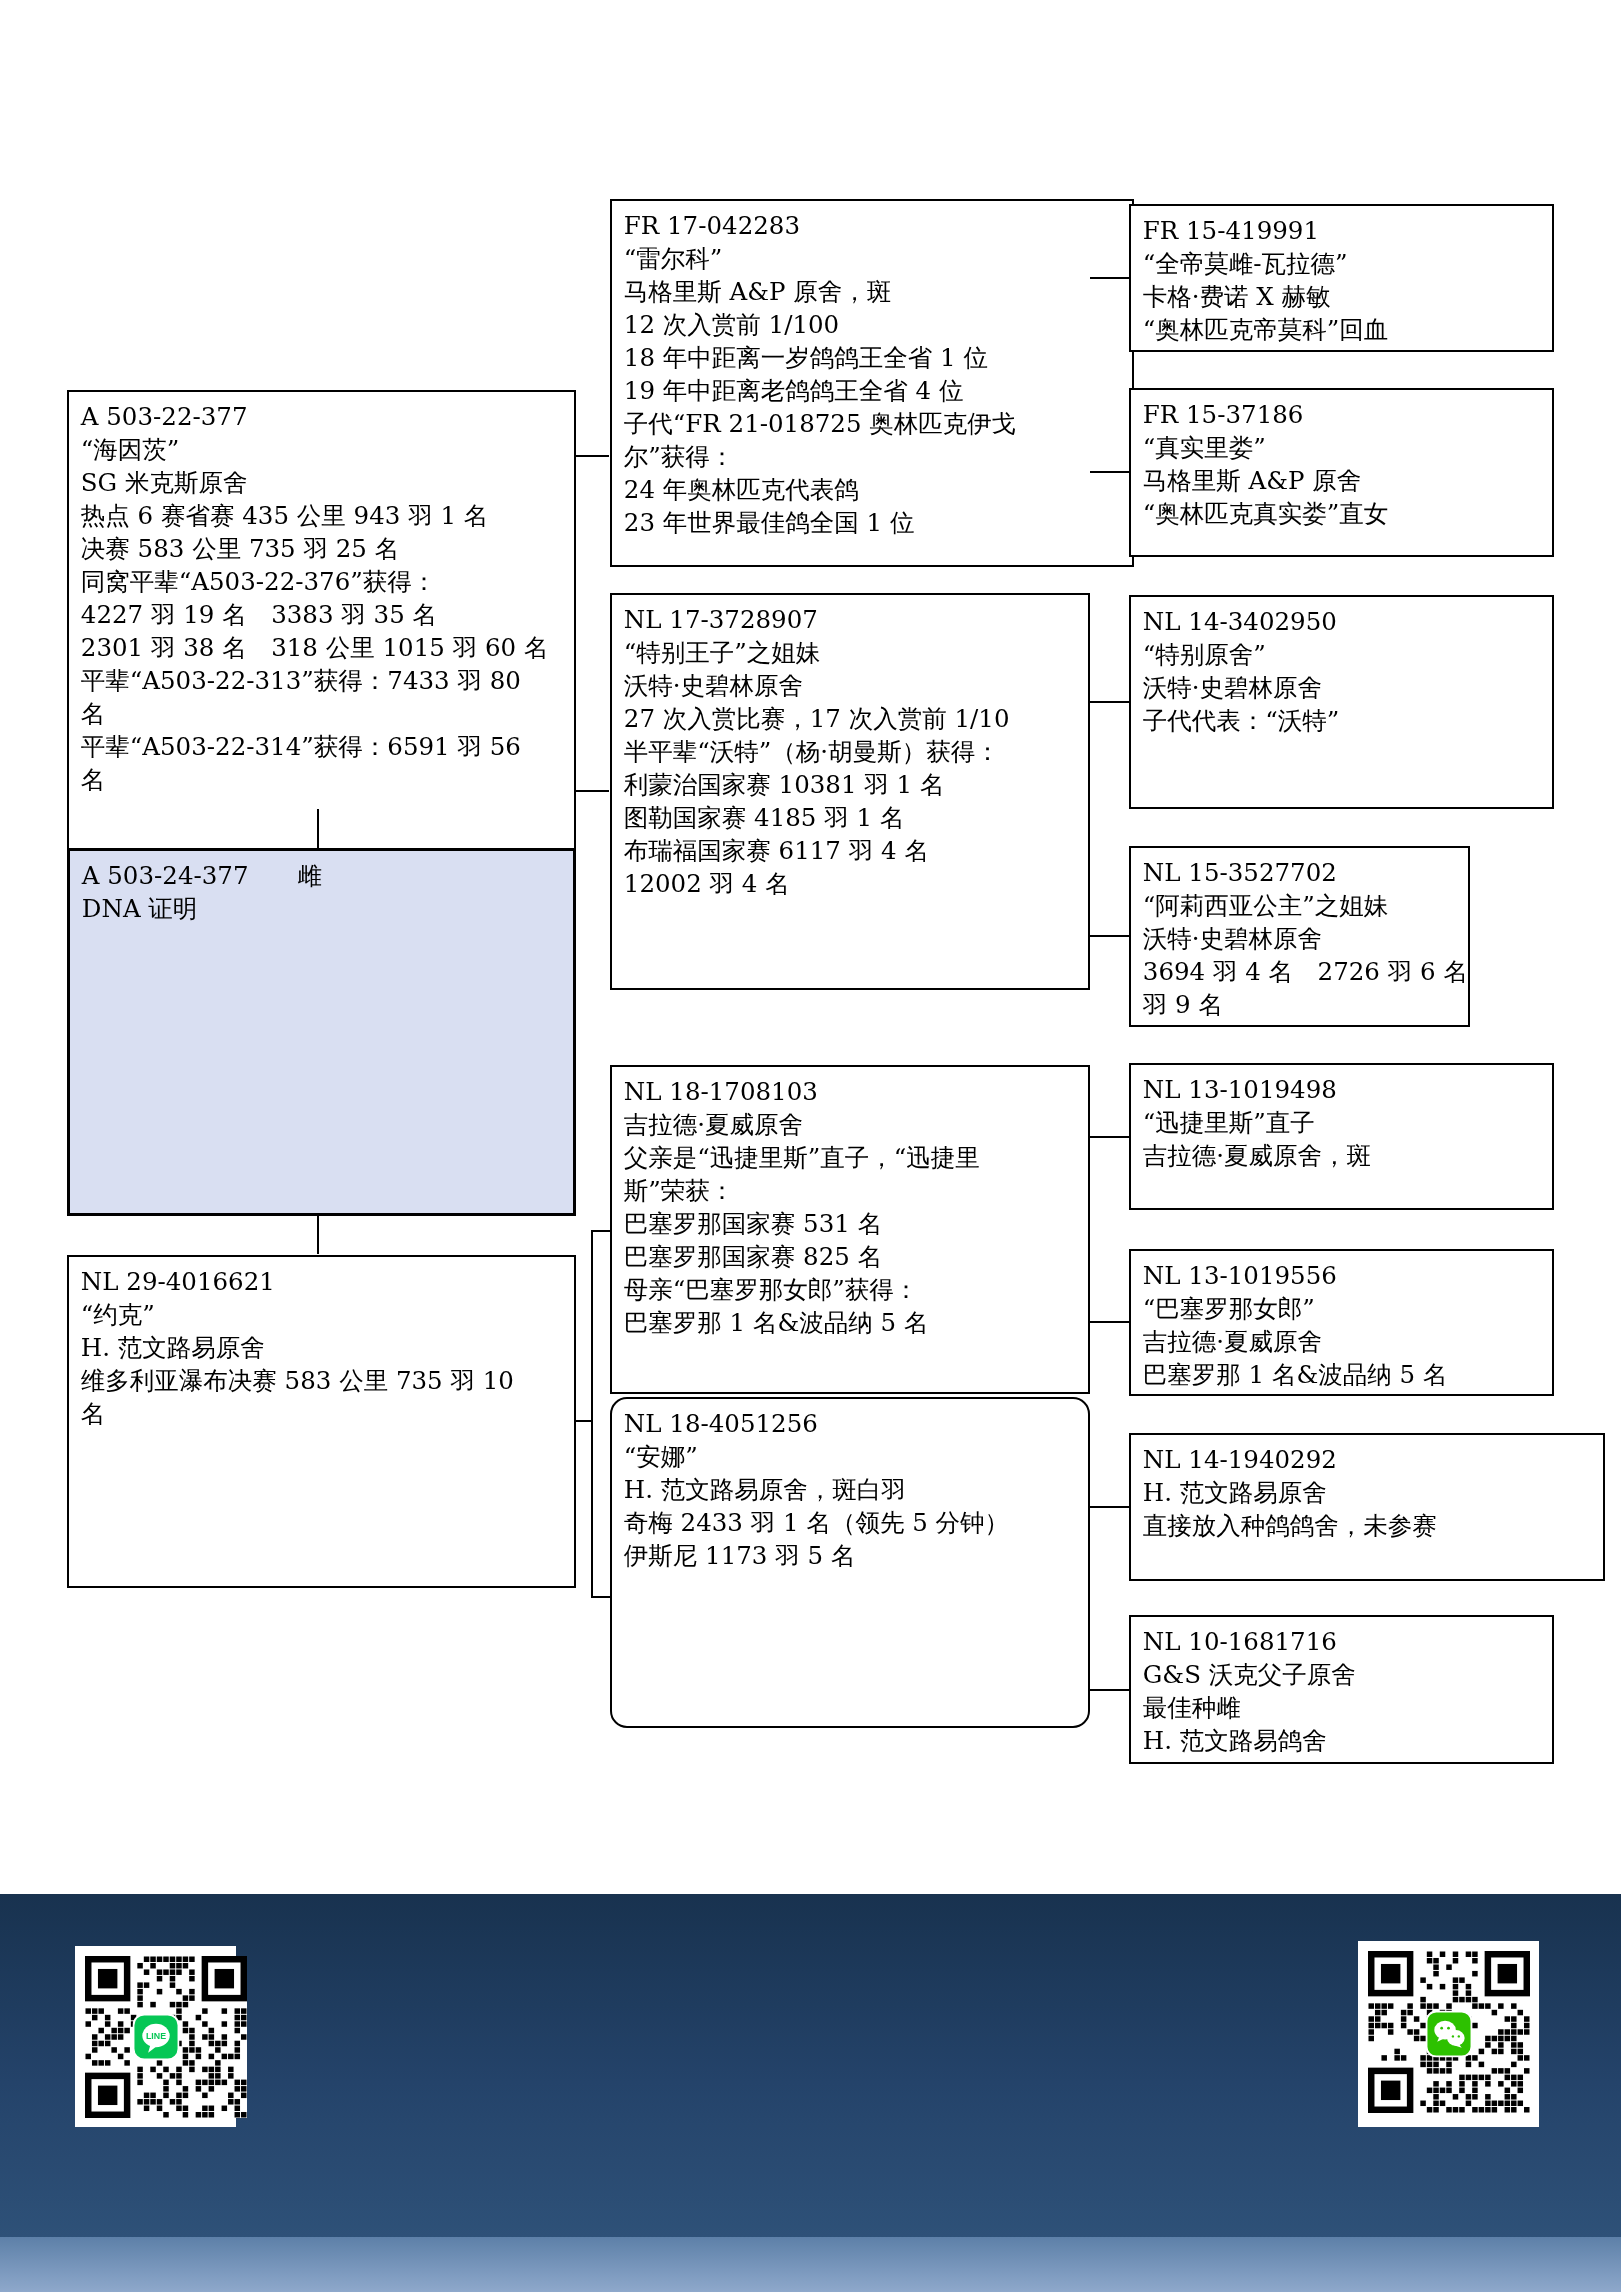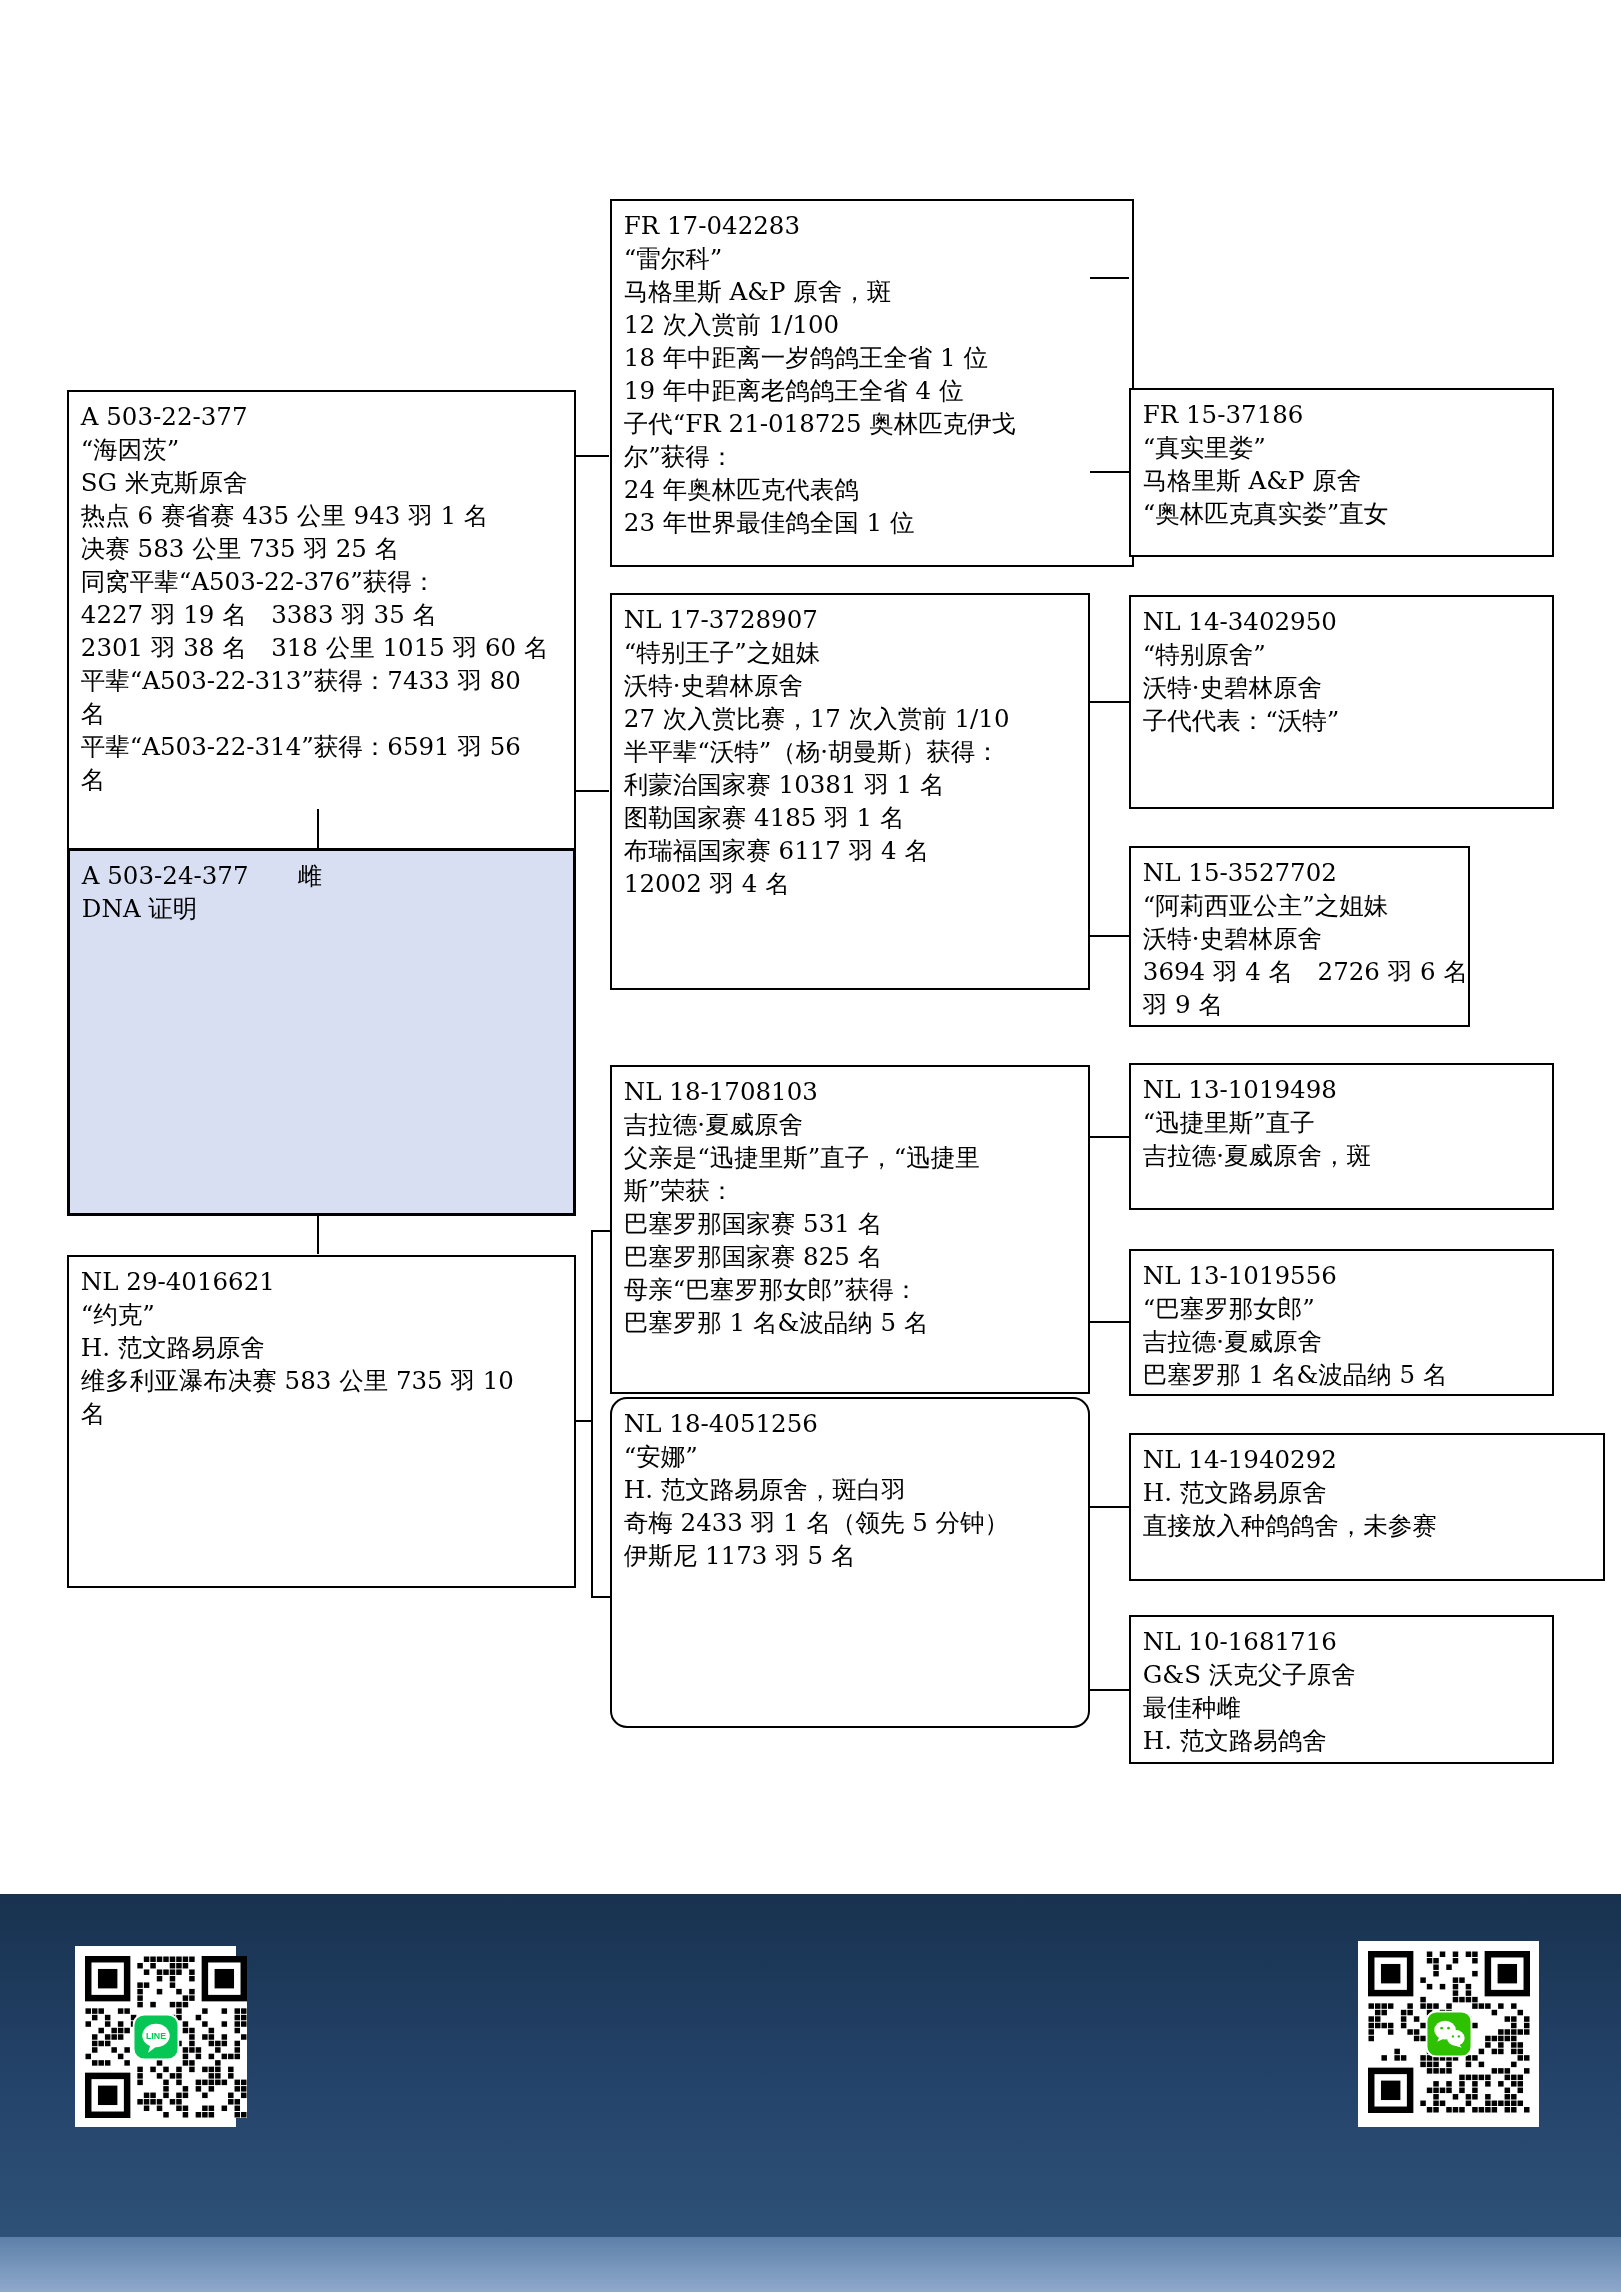--- a/index.html
+++ b/index.html
@@ -111,20 +111,26 @@
       <div class="bline">巴塞罗那 1 名&amp;波品纳 5 名</div>
     </div>
   <div class="pbox" style="left:610px;top:1397px;width:480px;height:331px;border-radius:17px;">
       <div class="bline">NL 18-4051256</div>
       <div class="bline">“安娜”</div>
       <div class="bline">H. 范文路易原舍，斑白羽</div>
       <div class="bline">奇梅 2433 羽 1 名（领先 5 分钟）</div>
       <div class="bline">伊斯尼 1173 羽 5 名</div>
     </div>
 
+  <div class="pbox" style="left:1129px;top:204px;width:425px;height:148px;">
+      <div class="bline">FR 15-419991</div>
+      <div class="bline">“全帝莫雌-瓦拉德”</div>
+      <div class="bline">卡格·费诺 X 赫敏</div>
+      <div class="bline">“奥林匹克帝莫科”回血</div>
+    </div>
   <div class="pbox" style="left:1129px;top:388px;width:425px;height:169px;">
       <div class="bline">FR 15-37186</div>
       <div class="bline">“真实里娄”</div>
       <div class="bline">马格里斯 A&amp;P 原舍</div>
       <div class="bline">“奥林匹克真实娄”直女</div>
     </div>
   <div class="pbox" style="left:1129px;top:595px;width:425px;height:214px;">
       <div class="bline">NL 14-3402950</div>
       <div class="bline">“特别原舍”</div>
       <div class="bline">沃特·史碧林原舍</div>

